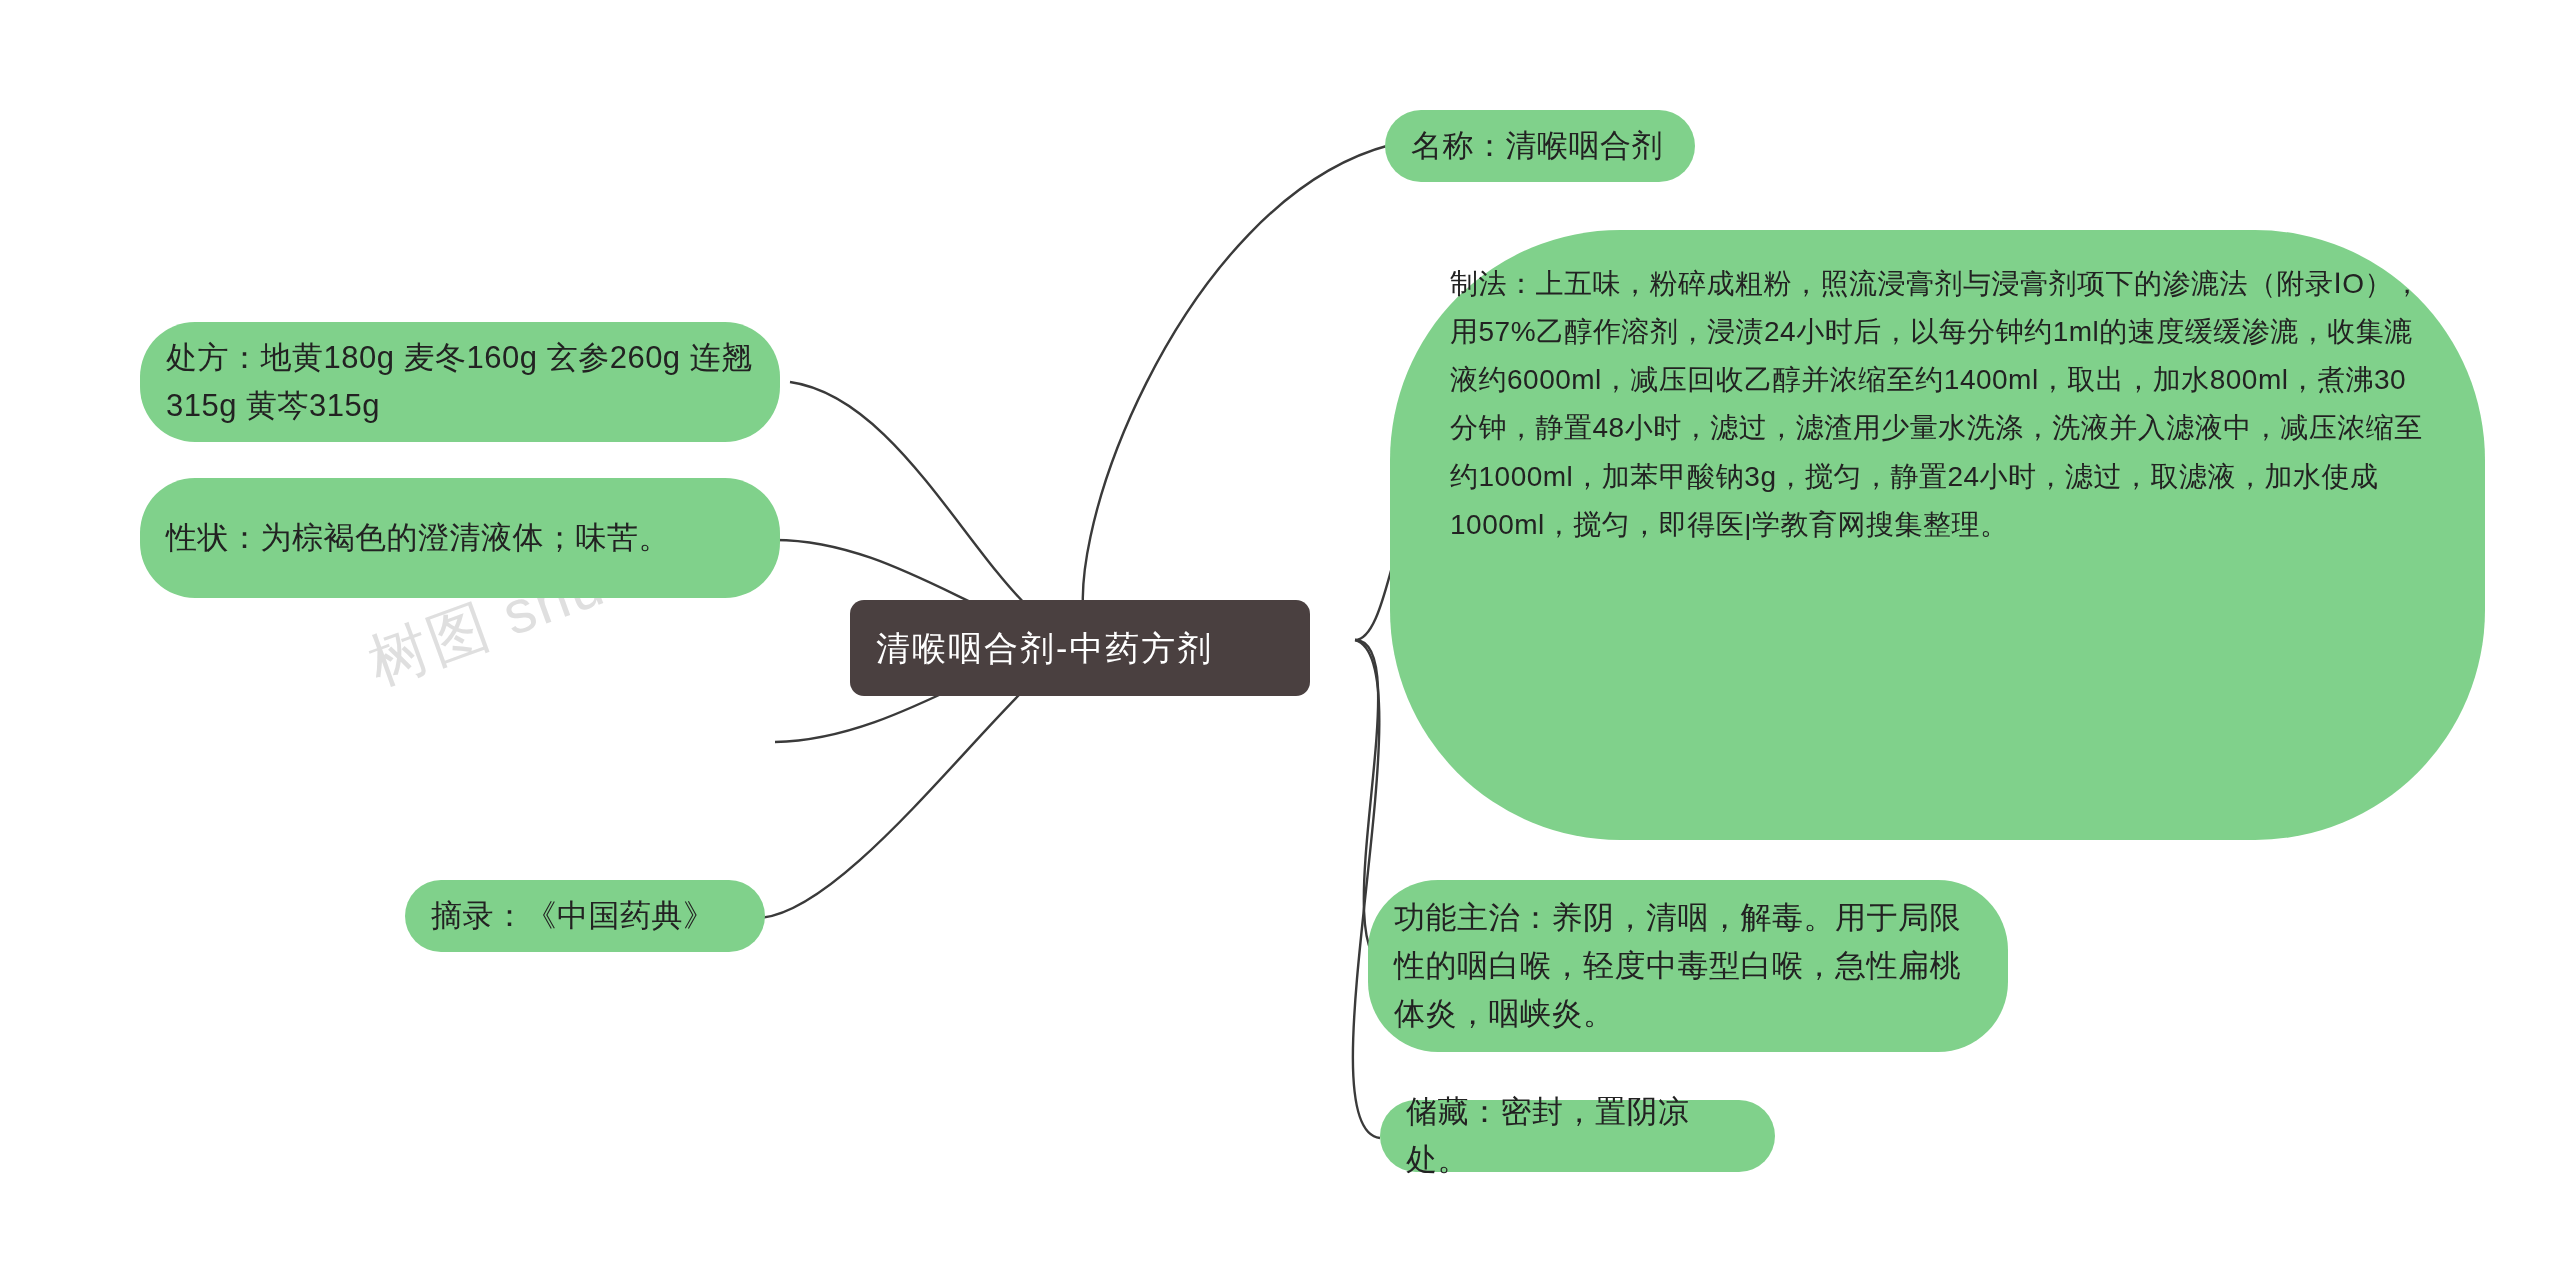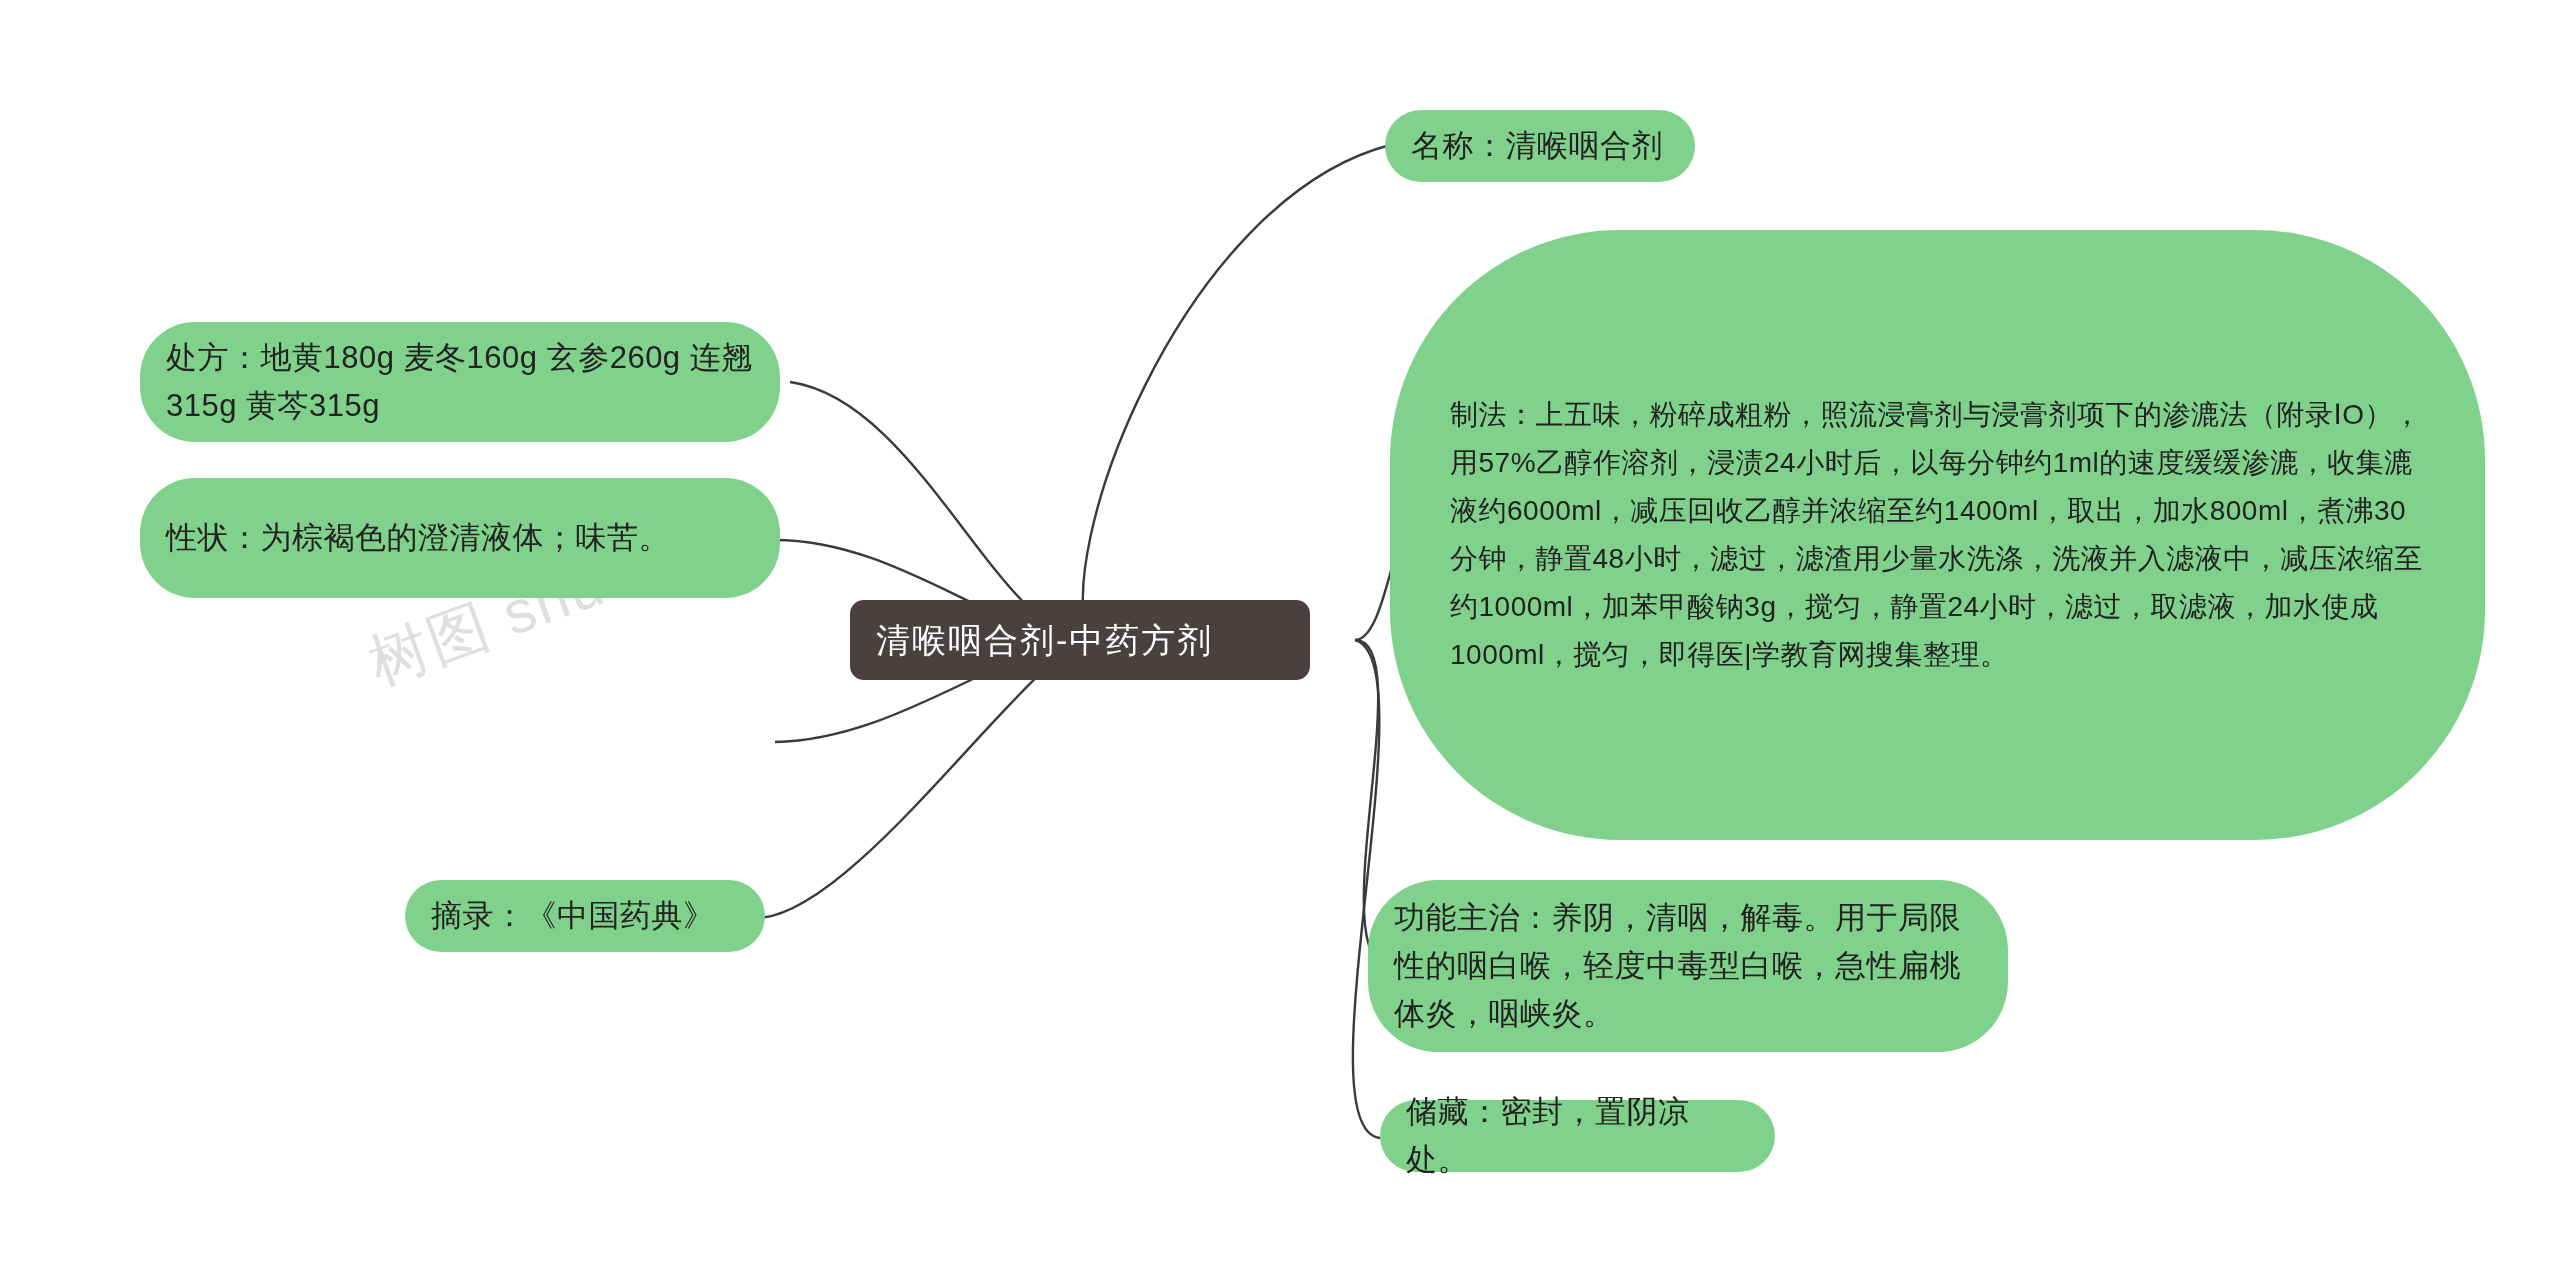--- a/index.html
+++ b/index.html
@@ -59,21 +59,21 @@
   .node.center {
     background: #4a4040;
     color: #ffffff;
     border-radius: 14px;
     font-size: 34px;
     justify-content: center;
     letter-spacing: 2px;
   }
   .node.big {
     border-radius: 230px;
-    align-items: center;
+    align-items: flex-start;
     padding: 30px 60px;
   }
   .node .txt { display: block; width: 100%; }
 </style>
 </head>
 <body>
 
 <div id="canvas">
 
   <div class="watermark wm1">树图 shutu.cn</div>
@@ -89,21 +89,21 @@
       <path d="M1090,640 C1030,650 860,910 760,918"></path>
 
       <path d="M1090,640 C1050,560 1180,200 1390,145"></path>
 
       <path d="M1355,640 C1380,640 1390,560 1400,545"></path>
       <path d="M1355,640 C1420,640 1320,960 1390,968"></path>
       <path d="M1355,640 C1430,660 1300,1130 1380,1138"></path>
     </g>
   </svg>
 
-  <div class="node center" style="left:850px; top:600px; width:460px; height:80px;">
+  <div class="node center" style="left:850px; top:600px; width:460px; height:96px;">
     <span class="txt">清喉咽合剂-中药方剂</span>
   </div>
 
   <div class="node" style="left:1385px; top:110px; width:310px; height:72px;">
     <span class="txt">名称：清喉咽合剂</span>
   </div>
 
   <div class="node" style="left:140px; top:322px; width:640px; height:120px; border-radius:55px;">
     <span class="txt">处方：地黄180g 麦冬160g 玄参260g 连翘315g 黄芩315g</span>
   </div>

